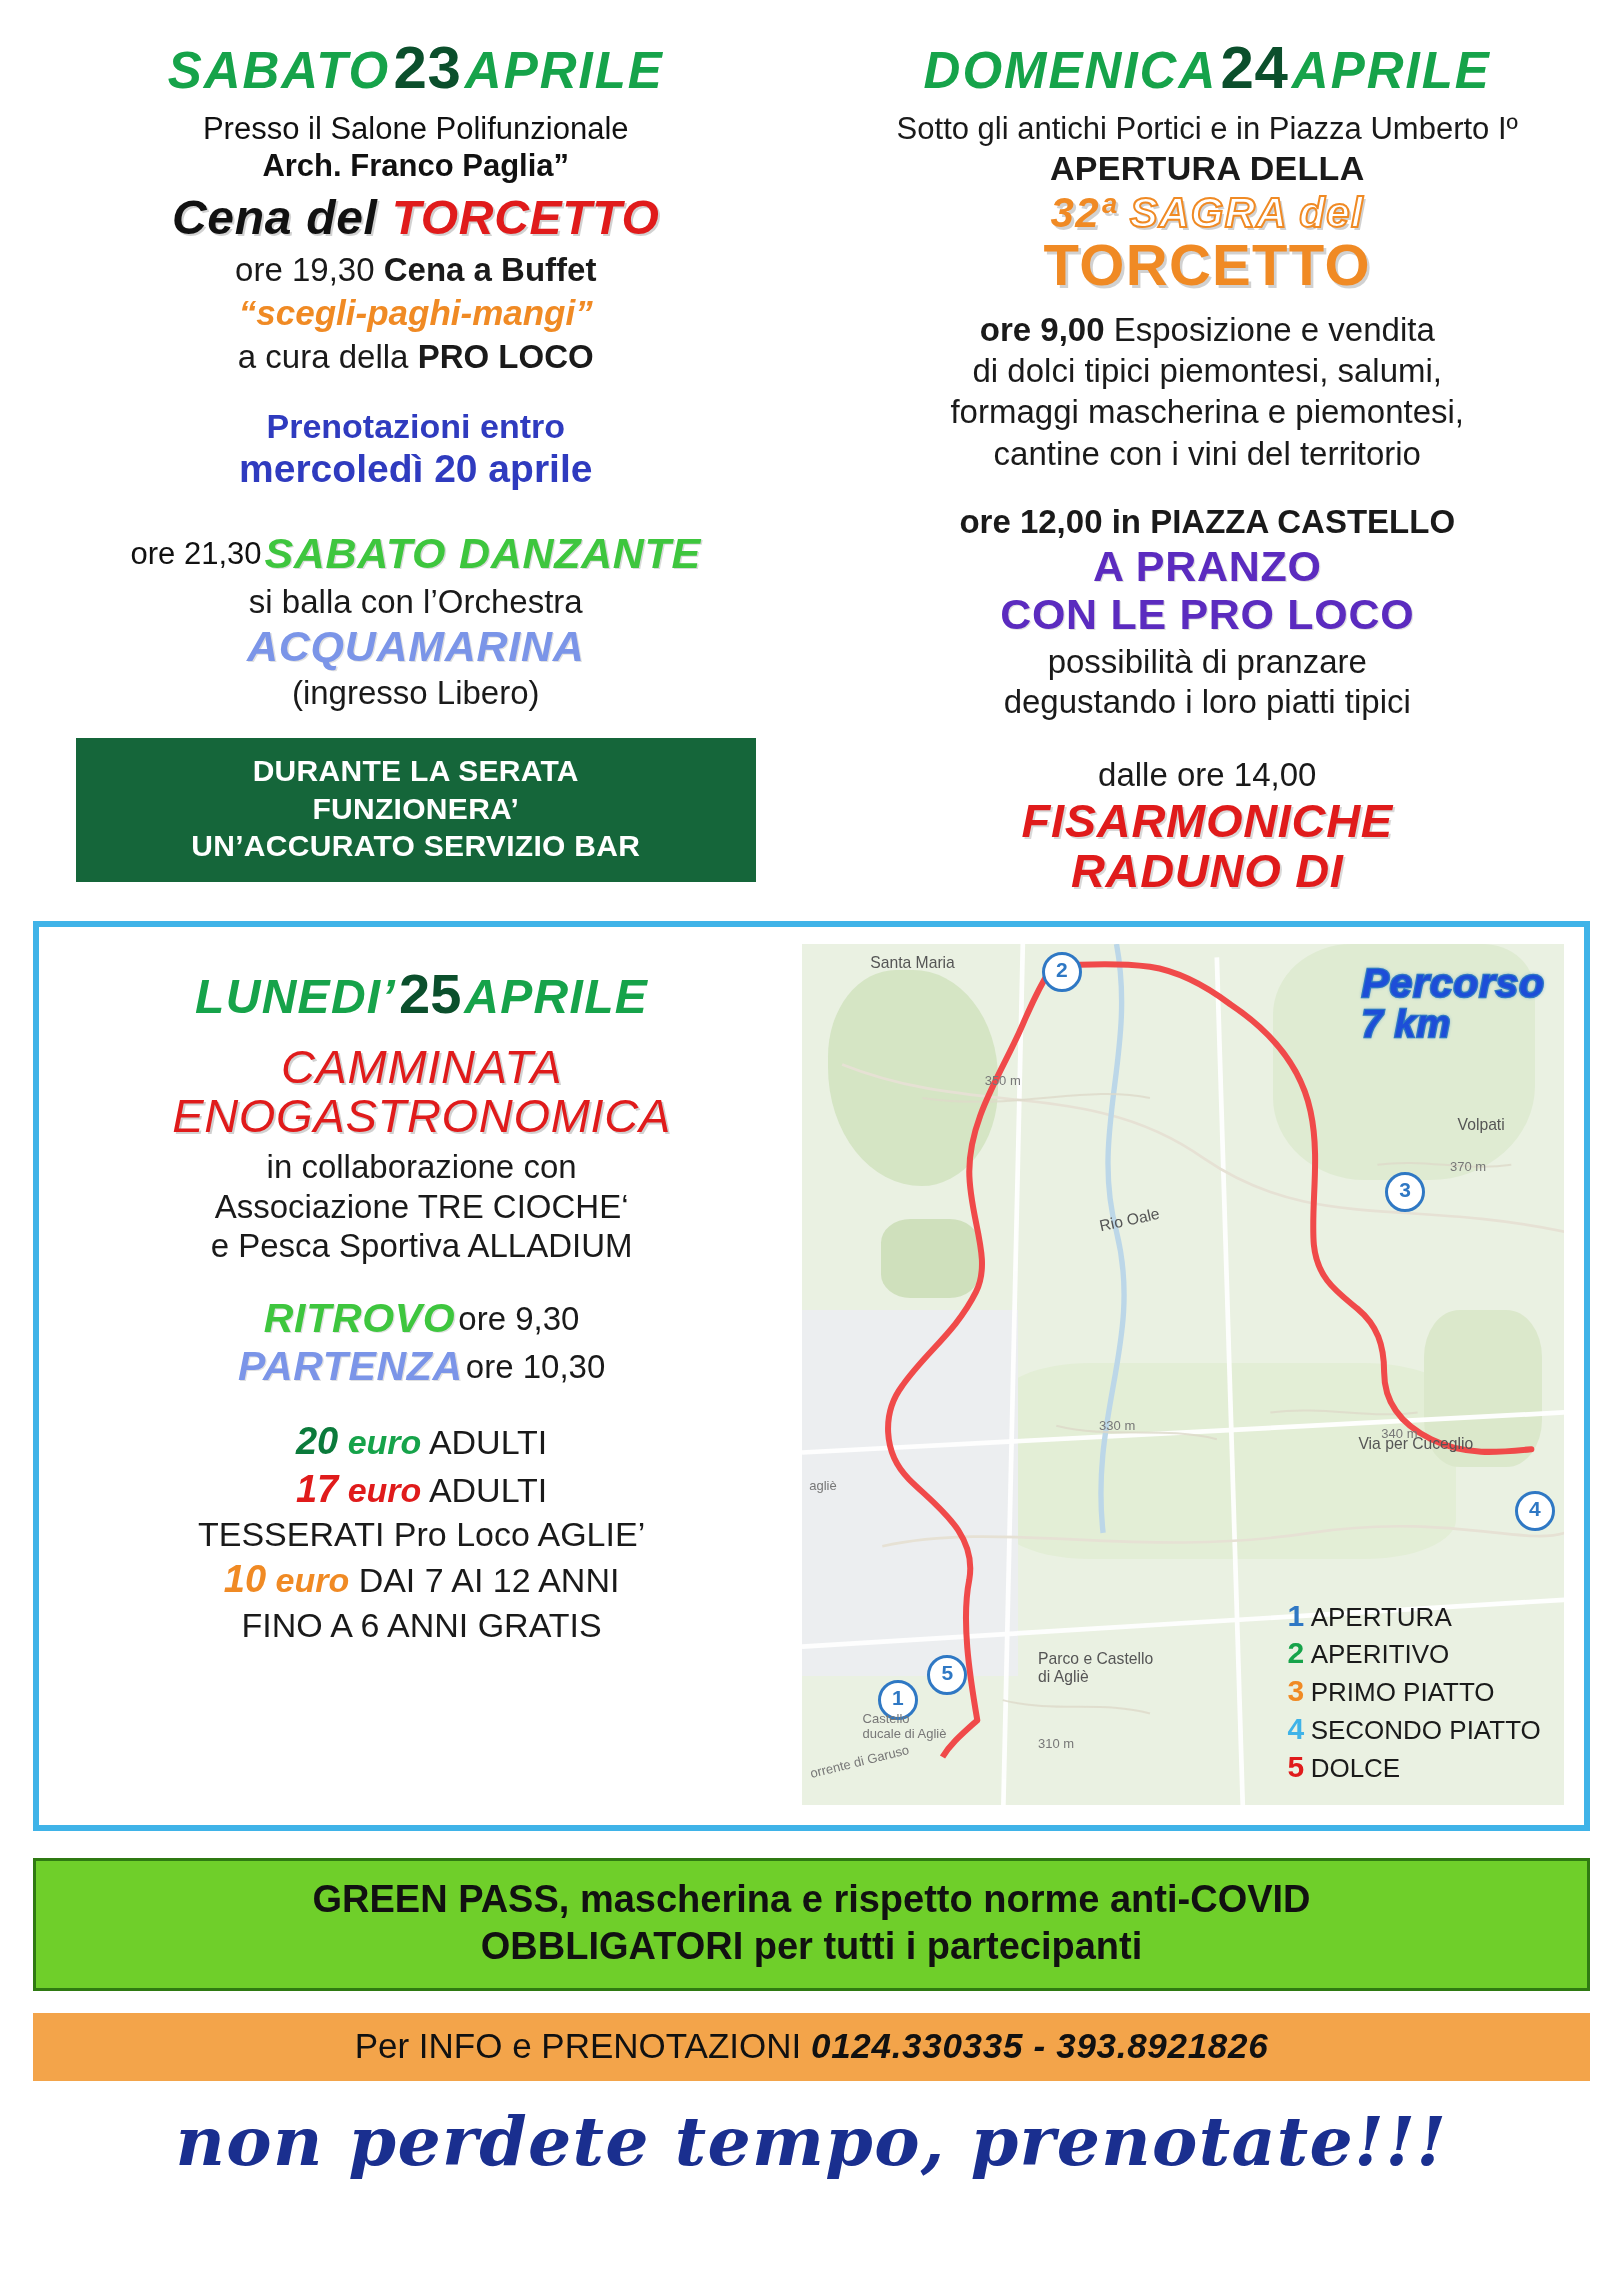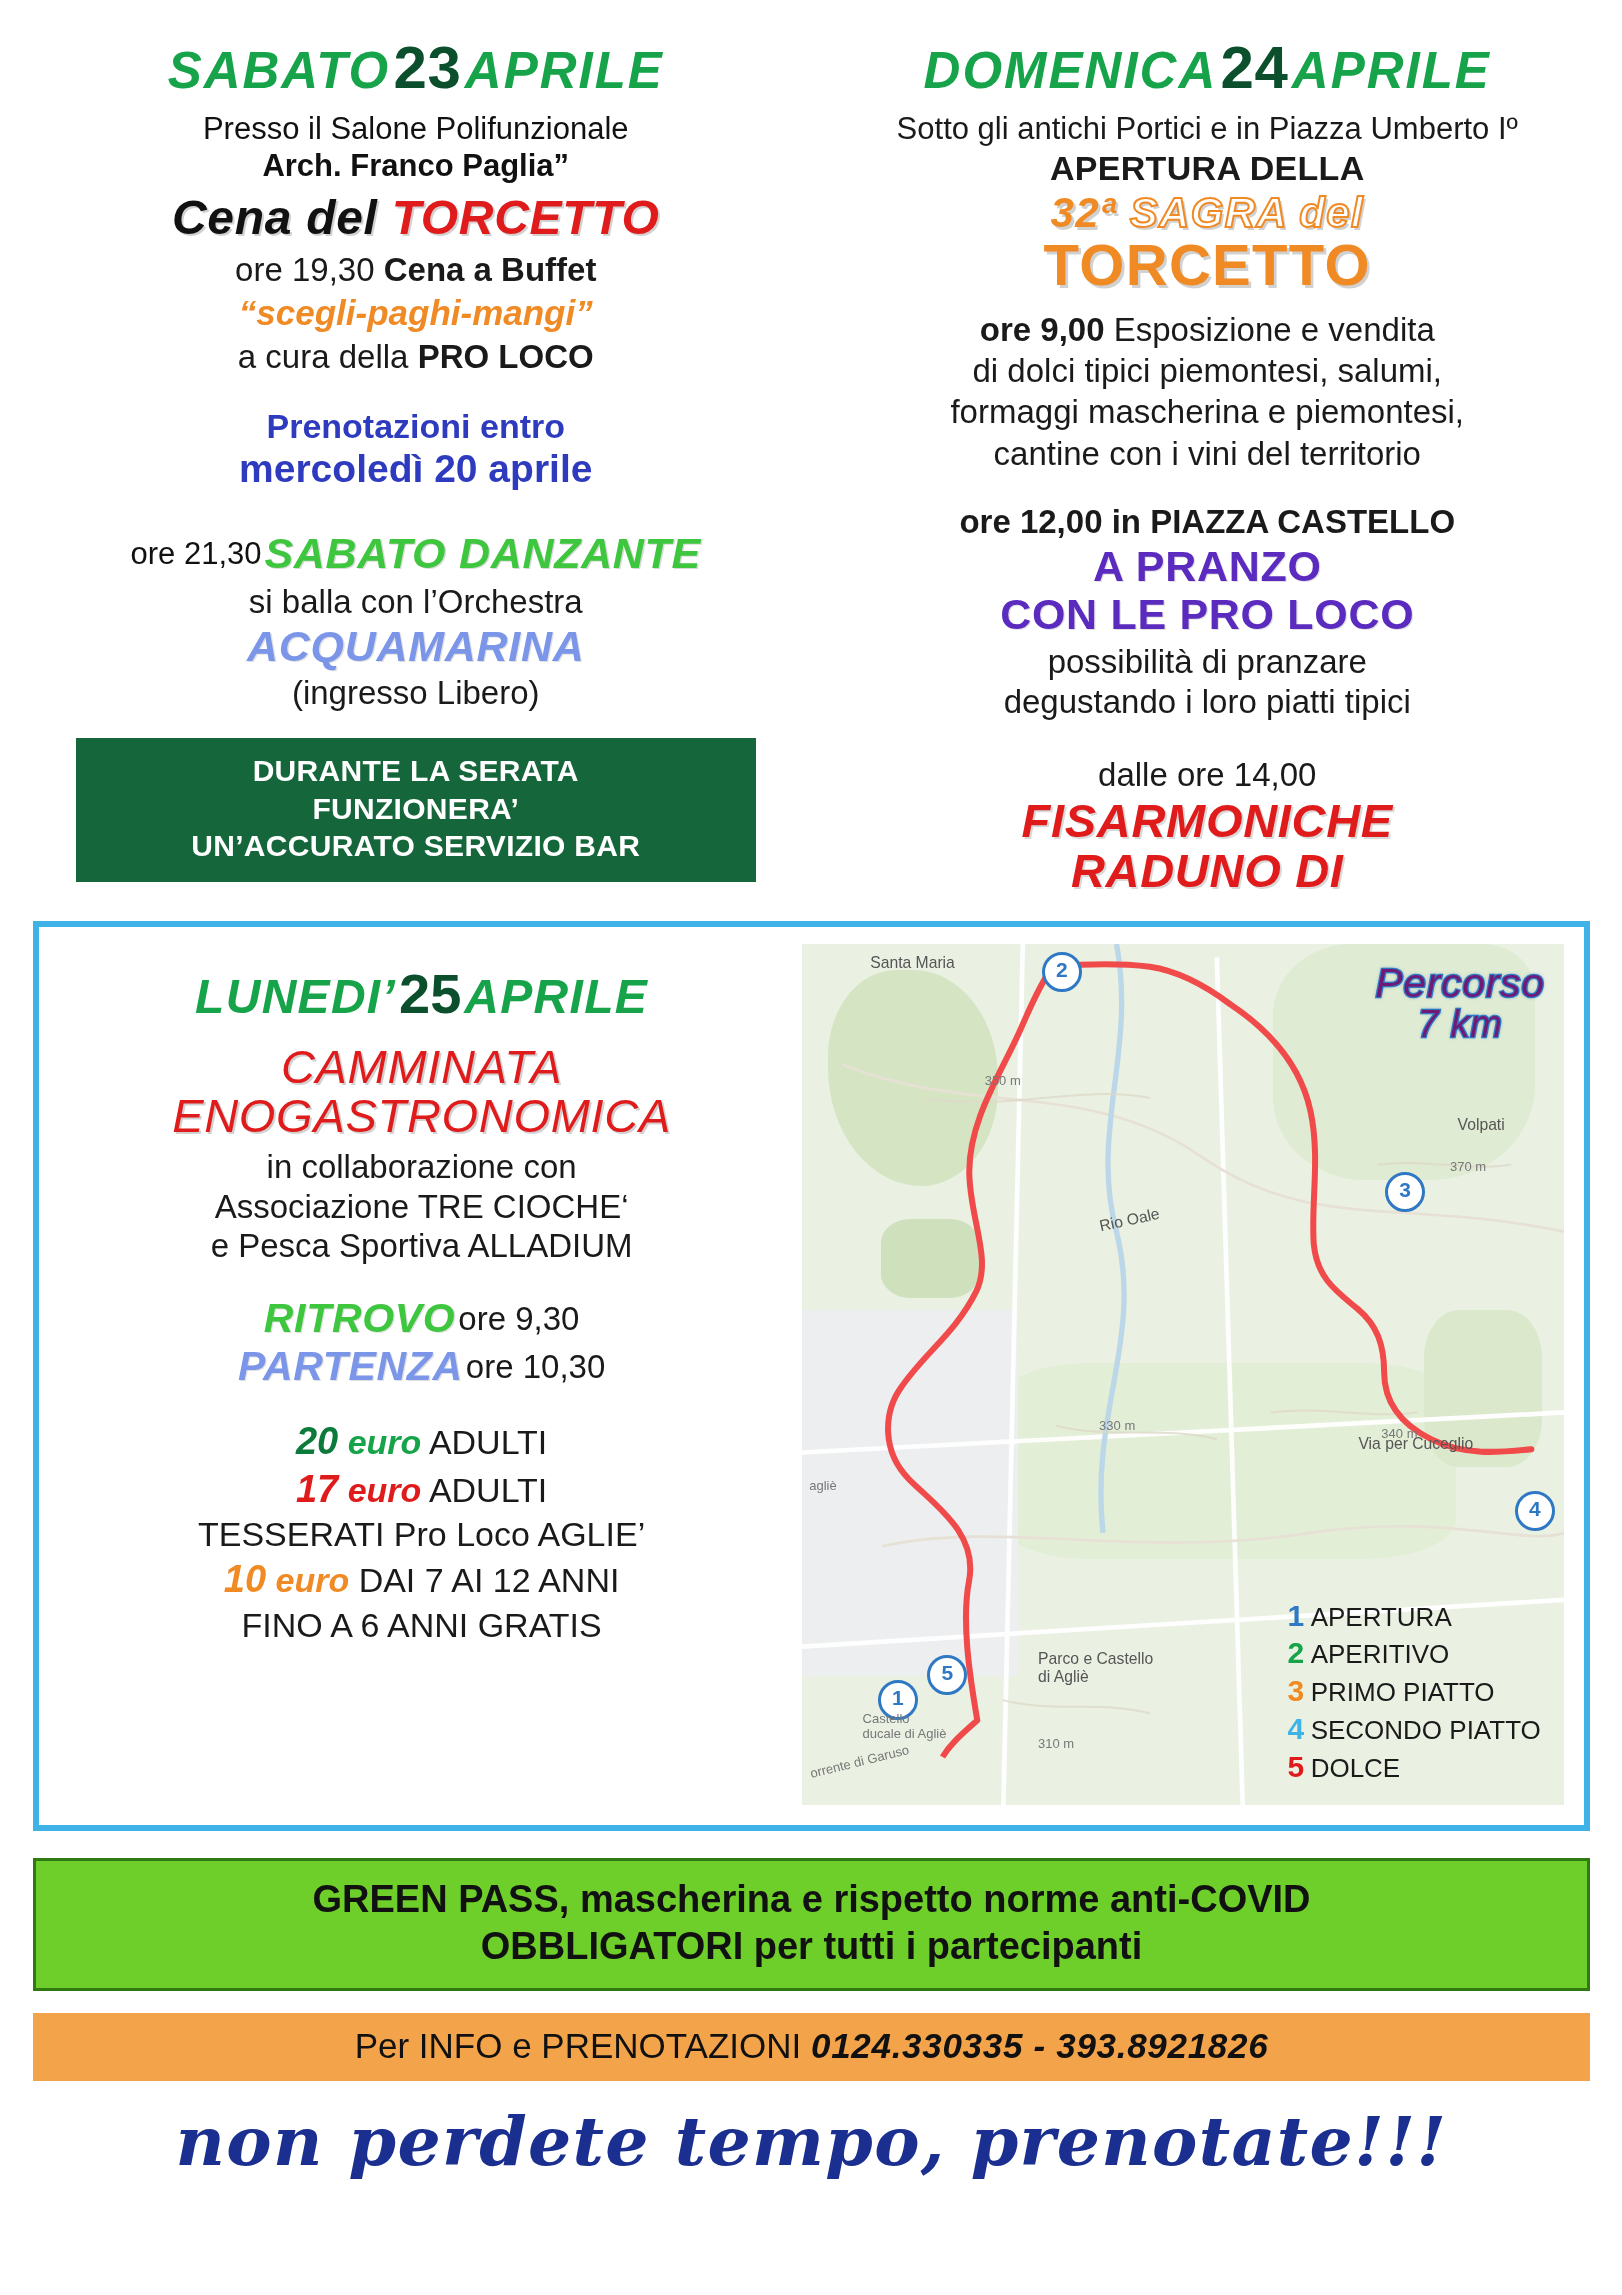--- a/index.html
+++ b/index.html
@@ -335,24 +335,24 @@
   }
   .map .urban {
     position: absolute;
     background: #eceff1;
   }
   .map svg { position: absolute; inset: 0; }
   .percorso {
     position: absolute;
     right: 19.6px;
     top: 18.3px;
-    text-align: center;
-    font-weight: normal;
-    font-style: italic;
-    color: #701a75;
+    text-align: left;
+    font-weight: bold;
+    font-style: italic;
+    color: #1d4ed8;
     -webkit-text-stroke: 2.6px #2f78c4;
     paint-order: stroke fill;
     font-size: 41px;
     line-height: 1.05;
     letter-spacing: 0.7px;
     text-shadow: 0 0 3.9px rgba(47,120,196,0.9);
   }
   .percorso .km { font-size: 38px; display: block; }
 
   .legend {

